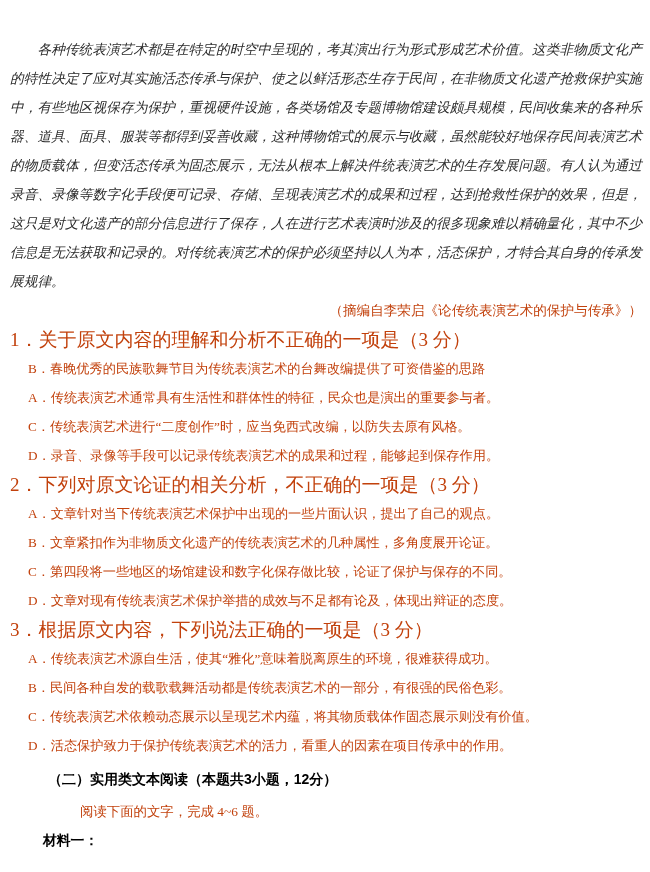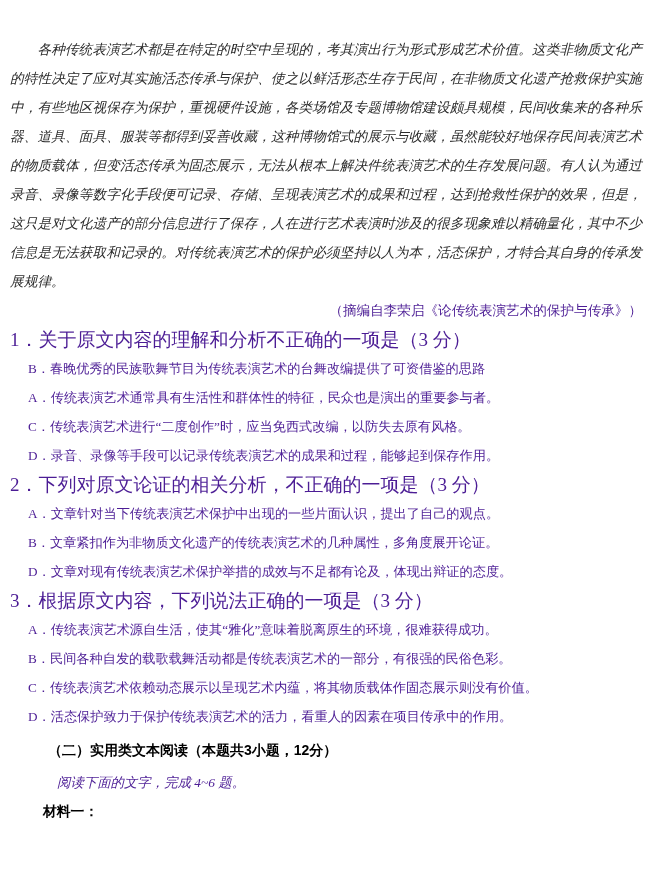--- a/index.html
+++ b/index.html
@@ -19,21 +19,21 @@
   .kai {
     font-family: "Liberation Serif", serif;
     font-style: italic;
     color: #2b2b2b;
     margin-top: 24px;
   }
   
   .song {
     font-family: "Liberation Serif", serif;
     font-style: normal;
-    color: #4c1d95;
+    color: #c2410c;
   }
   
   .hei {
     font-family: "Liberation Sans", sans-serif;
     font-weight: 700;
     color: #000000;
   }
   .passage-text {
     width: 632px;
     font-size: 13.7px;
@@ -64,23 +64,22 @@
     font-size: 14px;
     line-height: 29px;
     margin-top: 5px;
     margin-left: 38px;
     white-space: nowrap;
   }
   .sec2-instruction {
     font-size: 13.4px;
     line-height: 29px;
     margin-top: 3px;
-    margin-left: 47px;
+    margin-left: 70px;
     white-space: nowrap;
-    font-style: italic;
   }
   .material-label {
     font-size: 13.8px;
     line-height: 29px;
     margin-left: 33px;
     white-space: nowrap;
   }
   .material-line {
     font-size: 13.6px;
     line-height: 29px;
@@ -100,20 +99,21 @@
 
   <div class="q-stem song">1．关于原文内容的理解和分析不正确的一项是（3 分）</div>
   <div class="q-opt song">B．春晚优秀的民族歌舞节目为传统表演艺术的台舞改编提供了可资借鉴的思路</div>
   <div class="q-opt song">A．传统表演艺术通常具有生活性和群体性的特征，民众也是演出的重要参与者。</div>
   <div class="q-opt song">C．传统表演艺术进行“二度创作”时，应当免西式改编，以防失去原有风格。</div>
   <div class="q-opt song">D．录音、录像等手段可以记录传统表演艺术的成果和过程，能够起到保存作用。</div>
 
   <div class="q-stem song">2．下列对原文论证的相关分析，不正确的一项是（3 分）</div>
   <div class="q-opt song">A．文章针对当下传统表演艺术保护中出现的一些片面认识，提出了自己的观点。</div>
   <div class="q-opt song">B．文章紧扣作为非物质文化遗产的传统表演艺术的几种属性，多角度展开论证。</div>
+  <div class="q-opt song">C．第四段将一些地区的场馆建设和数字化保存做比较，论证了保护与保存的不同。</div>
   <div class="q-opt song">D．文章对现有传统表演艺术保护举措的成效与不足都有论及，体现出辩证的态度。</div>
 
   <div class="q-stem song">3．根据原文内容，下列说法正确的一项是（3 分）</div>
   <div class="q-opt song">A．传统表演艺术源自生活，使其“雅化”意味着脱离原生的环境，很难获得成功。</div>
   <div class="q-opt song">B．民间各种自发的载歌载舞活动都是传统表演艺术的一部分，有很强的民俗色彩。</div>
   <div class="q-opt song">C．传统表演艺术依赖动态展示以呈现艺术内蕴，将其物质载体作固态展示则没有价值。</div>
   <div class="q-opt song">D．活态保护致力于保护传统表演艺术的活力，看重人的因素在项目传承中的作用。</div>
 
   <div class="sec2-heading hei">（二）实用类文本阅读（本题共3小题，12分）</div>
 

